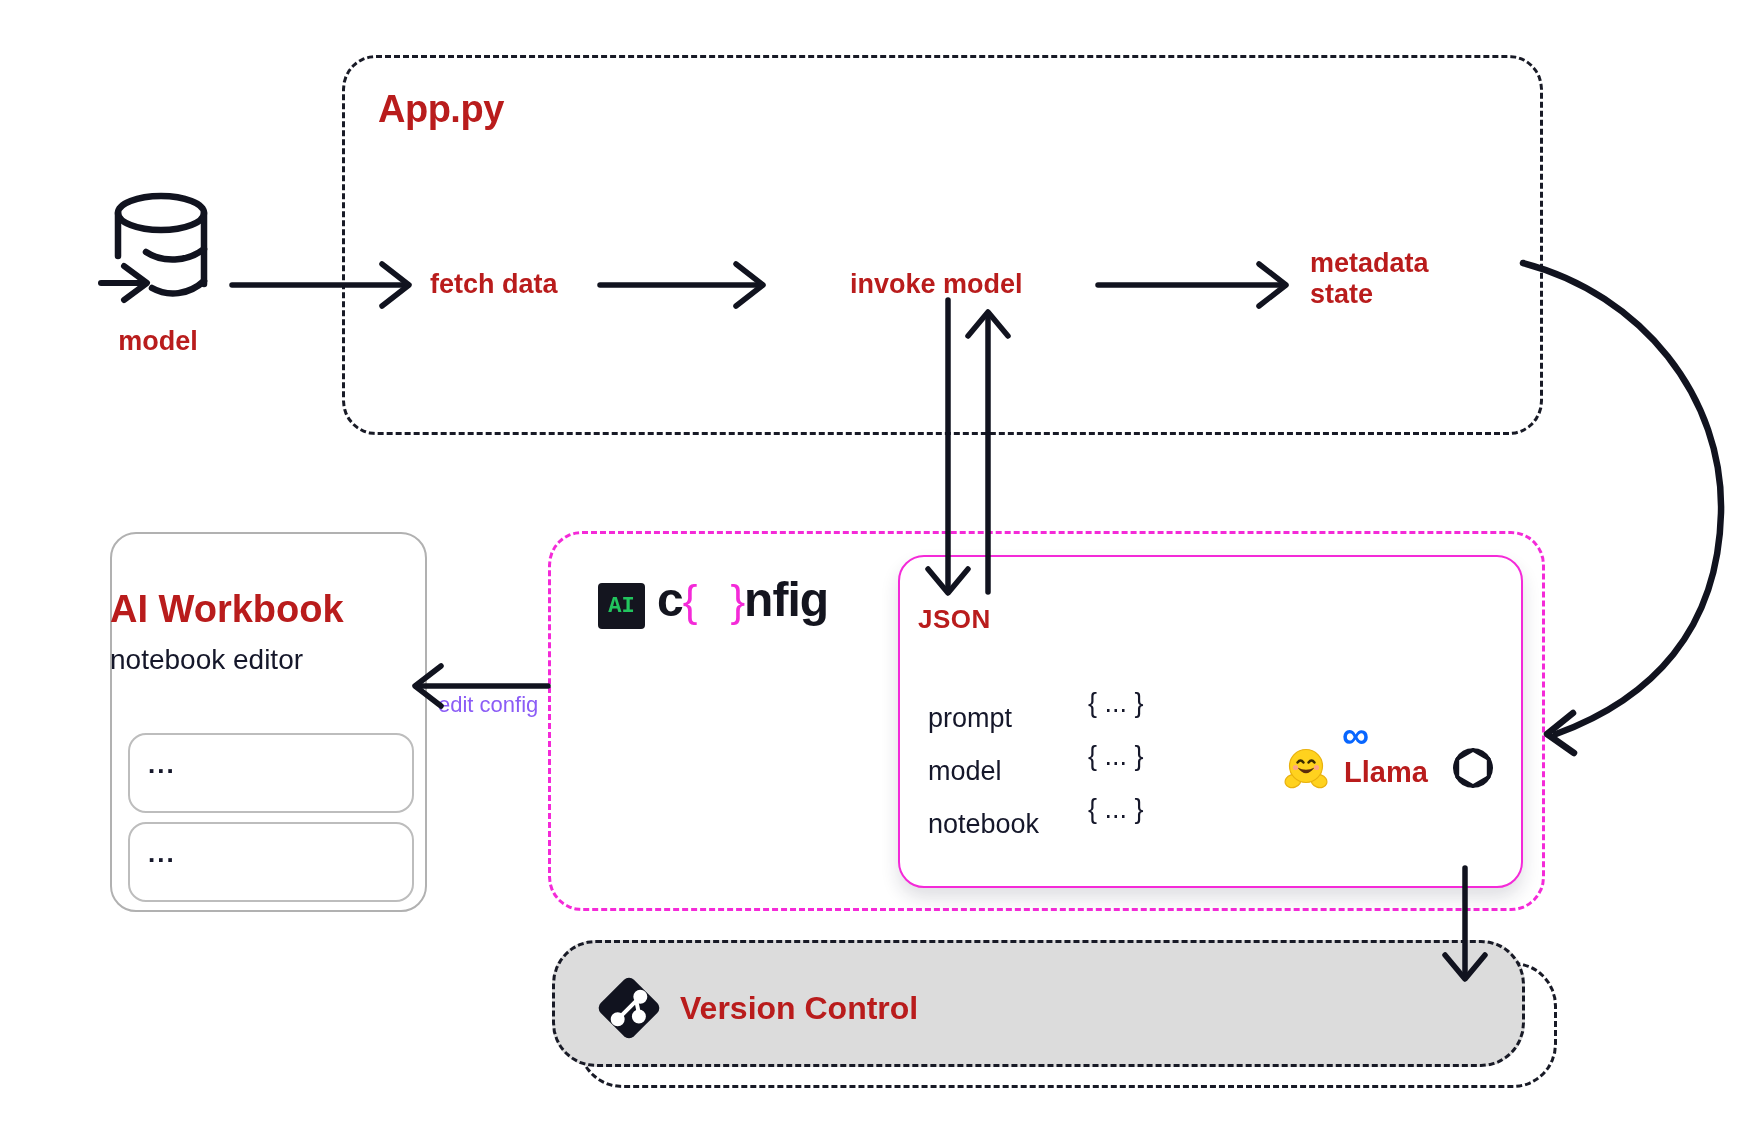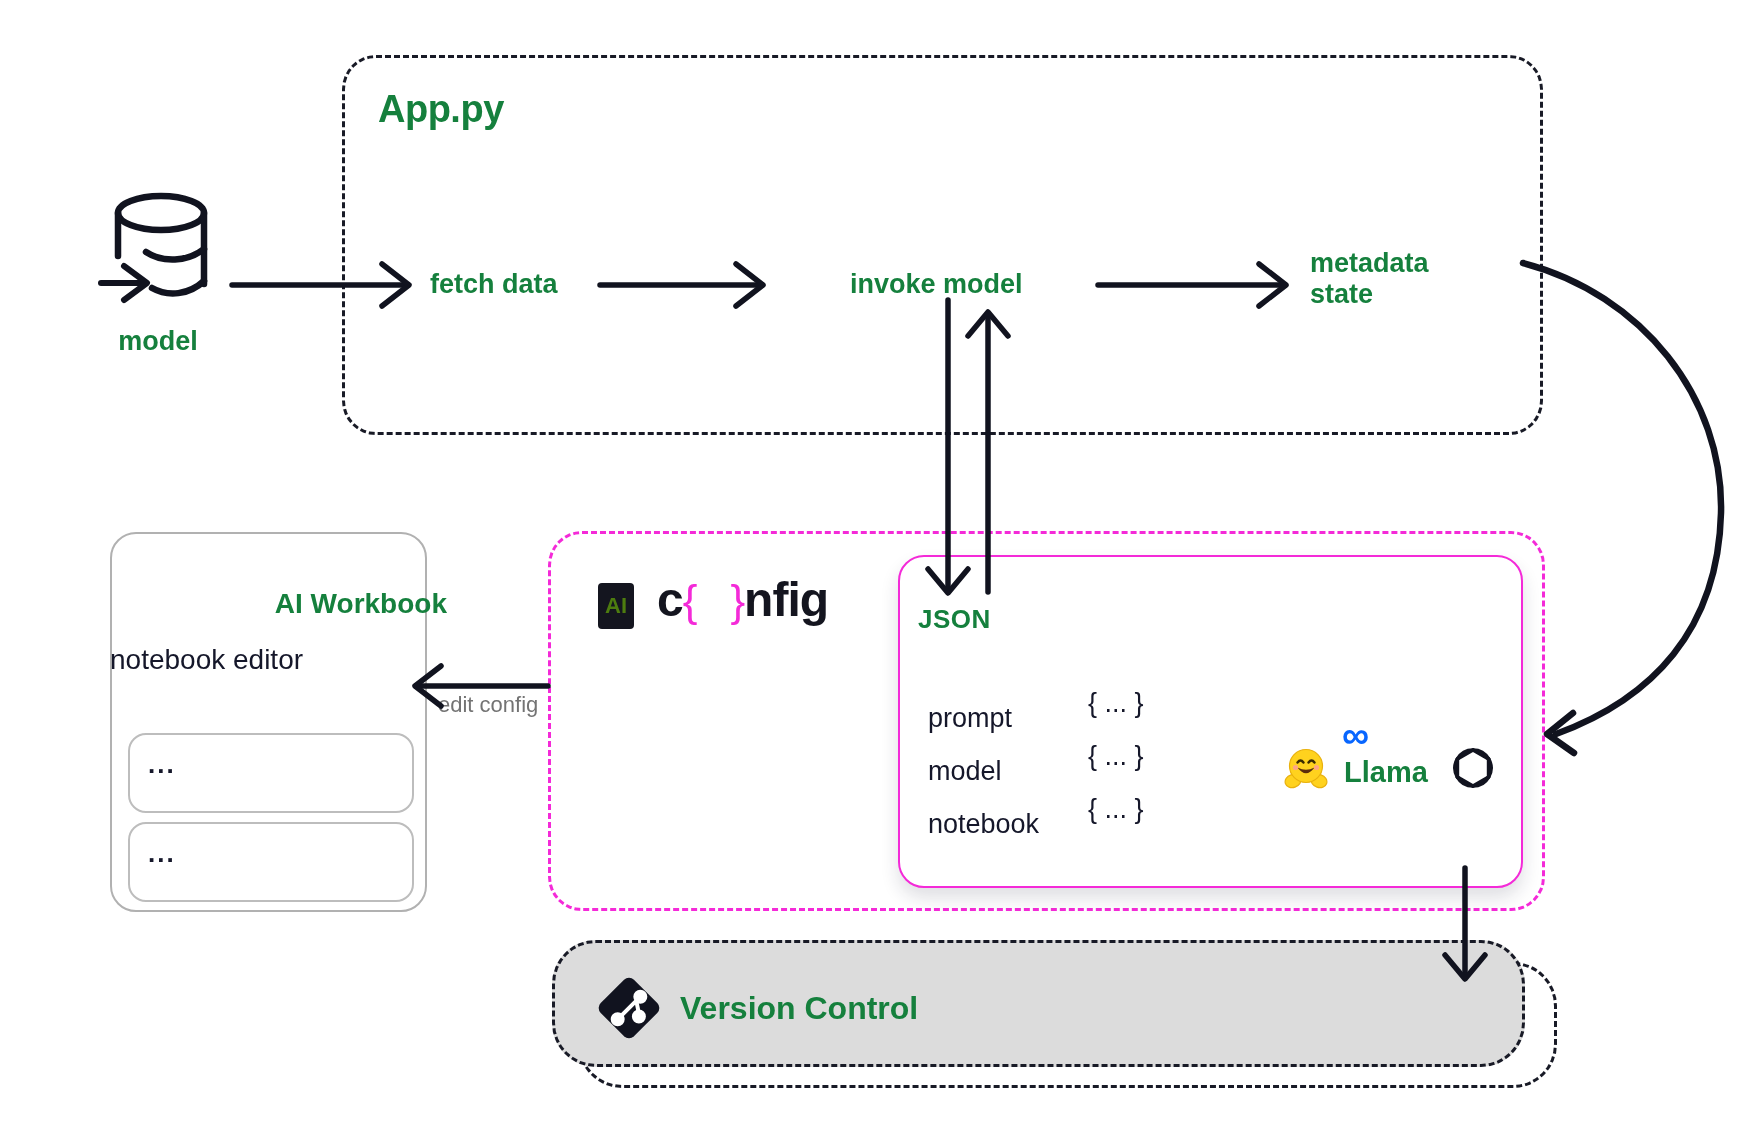--- a/index.html
+++ b/index.html
@@ -2,55 +2,55 @@
 <html><head>
 <meta charset="utf-8">
 <style>
   html,body{margin:0;padding:0;}
   body{
     width:1760px;height:1138px;position:relative;background:#ffffff;overflow:hidden;
     font-family:"Liberation Sans","DejaVu Sans",sans-serif;color:#11131f;
   }
   .abs{position:absolute;}
   .box{position:absolute;box-sizing:border-box;}
-  .lbl{position:absolute;font-weight:700;color:#15803d;white-space:pre-line;}
+  .lbl{position:absolute;font-weight:700;color:#b91c1c;white-space:pre-line;}
   
   .app-box{left:342px;top:55px;width:1201px;height:380px;border:3px dashed #181a26;border-radius:34px;}
   .app-title{left:378px;top:88px;font-size:38px;font-weight:700;letter-spacing:-0.5px;}
   .step{font-size:27px;line-height:31px;}
   
   .data-label{left:118px;top:326px;font-size:27px;}
   
   .wb-box{left:110px;top:532px;width:317px;height:380px;border:2.5px solid #b1b1b1;border-radius:26px;background:#fff;}
-  .wb-title{left:110px;top:588px;width:317px;text-align:right;font-size:28px;font-weight:700;padding-left:20px;}
+  .wb-title{left:110px;top:588px;width:317px;text-align:left;font-size:38px;font-weight:700;}
   .wb-sub{left:110px;top:644px;width:317px;text-align:left;font-size:28px;font-weight:400;color:#15172a;}
   .wb-cell{position:absolute;left:128px;width:282px;height:76px;border:2.5px solid #bdbdbd;border-radius:18px;background:#fff;}
   .wb-cell span{position:absolute;left:18px;top:14px;font-size:26px;font-weight:700;letter-spacing:2px;color:#15172a;}
   
   .cfg-box{left:548px;top:531px;width:997px;height:380px;border:3px dashed #f42ad8;border-radius:34px;}
-  .cfg-badge{left:598px;top:583px;width:36px;height:46px;background:#14151f;border-radius:4px;
-    display:flex;align-items:center;justify-content:center;color:#4d7c0f;
-    font-family:Liberation Sans, sans-serif;font-size:22px;font-weight:700;}
+  .cfg-badge{left:598px;top:583px;width:47px;height:46px;background:#14151f;border-radius:4px;
+    display:flex;align-items:center;justify-content:center;color:#22c55e;
+    font-family:Liberation Mono, monospace;font-size:22px;font-weight:700;}
   .cfg-word{left:657px;top:572px;font-size:48px;font-weight:700;letter-spacing:-1px;color:#14151f;white-space:nowrap;}
   .cfg-word .brace{color:#f42ad8;font-weight:500;font-size:44px;}
   .cfg-word .brace.open{margin-right:34px;}
   
   .json-box{left:898px;top:555px;width:625px;height:333px;background:#fff;border:2.5px solid #f42ad8;border-radius:26px;
     box-shadow:0 10px 18px rgba(25,25,55,0.14);z-index:3;}
   .json-title{left:918px;top:604px;font-size:26px;font-weight:800;letter-spacing:0.5px;z-index:4;}
   .json-rows{left:928px;top:688px;z-index:4;}
   .json-row{display:flex;margin-bottom:23px;font-size:27px;color:#15172a;height:30px;}
   .json-row .k{width:160px;margin-top:15px;}
   .meta-inf{left:1342px;top:716px;font-size:38px;line-height:38px;font-weight:700;color:#0866ff;z-index:4;}
   .llama{left:1344px;top:756px;font-size:29px;font-weight:700;z-index:4;}
   
   .vc-echo{left:578px;top:962px;width:979px;height:126px;border:3.2px dashed #181a26;border-radius:44px;z-index:1;}
   .vc-box{left:552px;top:940px;width:973px;height:127px;background:#dcdcdc;border:3.2px dashed #181a26;border-radius:44px;z-index:2;}
   .vc-label{left:680px;top:990px;font-size:32px;font-weight:800;z-index:3;}
-  .edit-config{left:438px;top:692px;font-size:22px;font-weight:400;color:#737373;}
+  .edit-config{left:438px;top:692px;font-size:22px;font-weight:400;color:#8b5cf6;}
   .icon-abs{position:absolute;z-index:4;}
   svg.layer{position:absolute;left:0;top:0;z-index:6;pointer-events:none;}
 </style>
 </head>
 <body>
 
 <div class="box app-box"></div>
 <div class="lbl app-title">App.py</div>
 
 <div class="lbl step" style="left:430px;top:269px;text-align:center;">fetch data</div>

